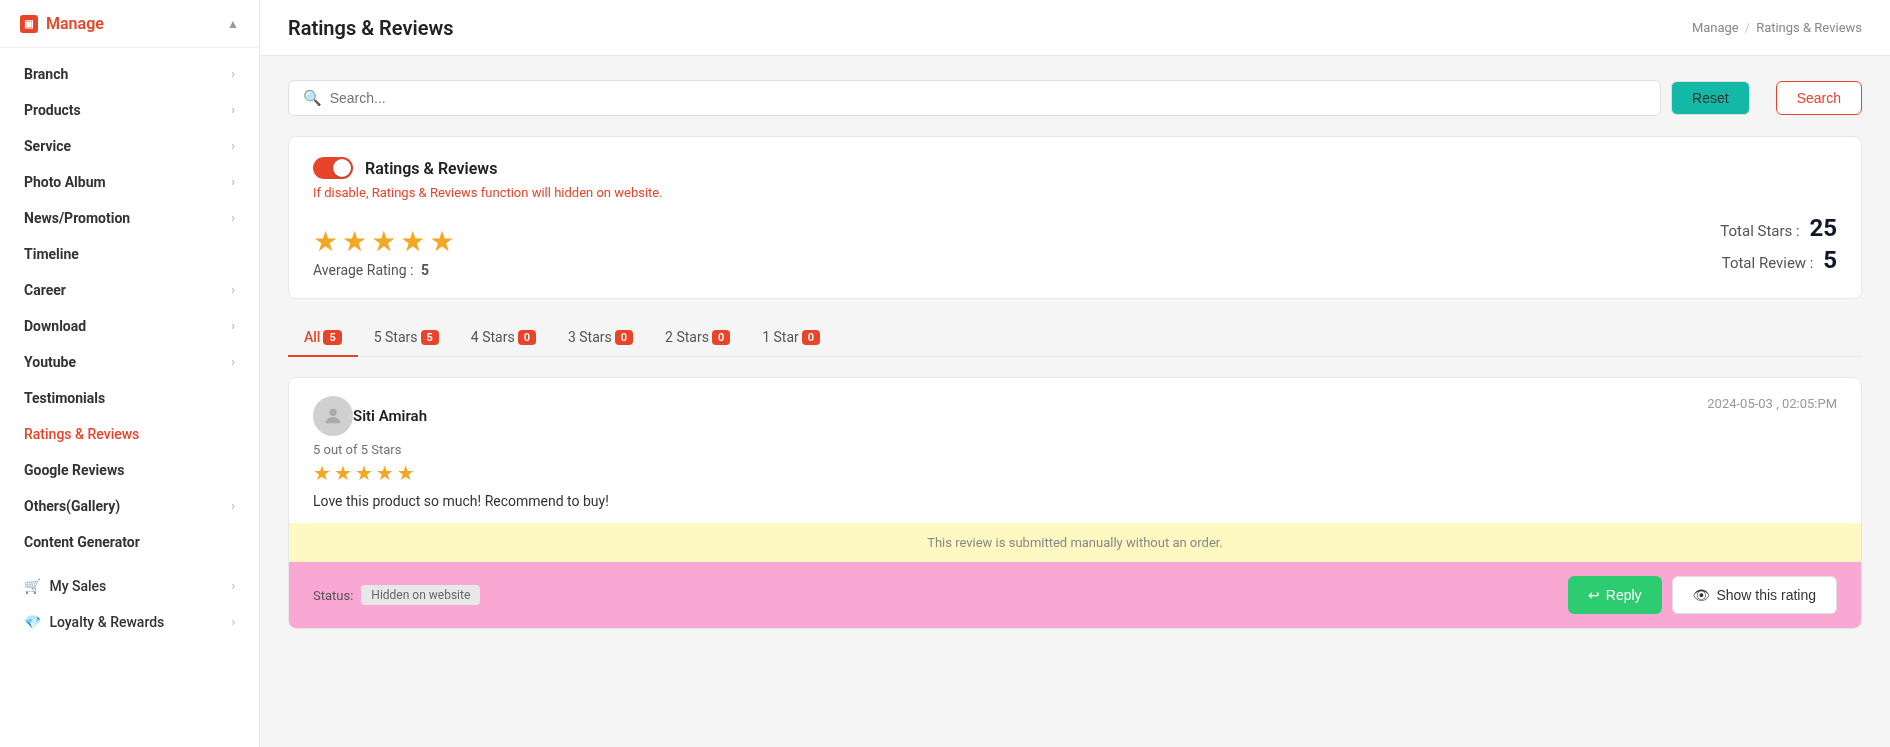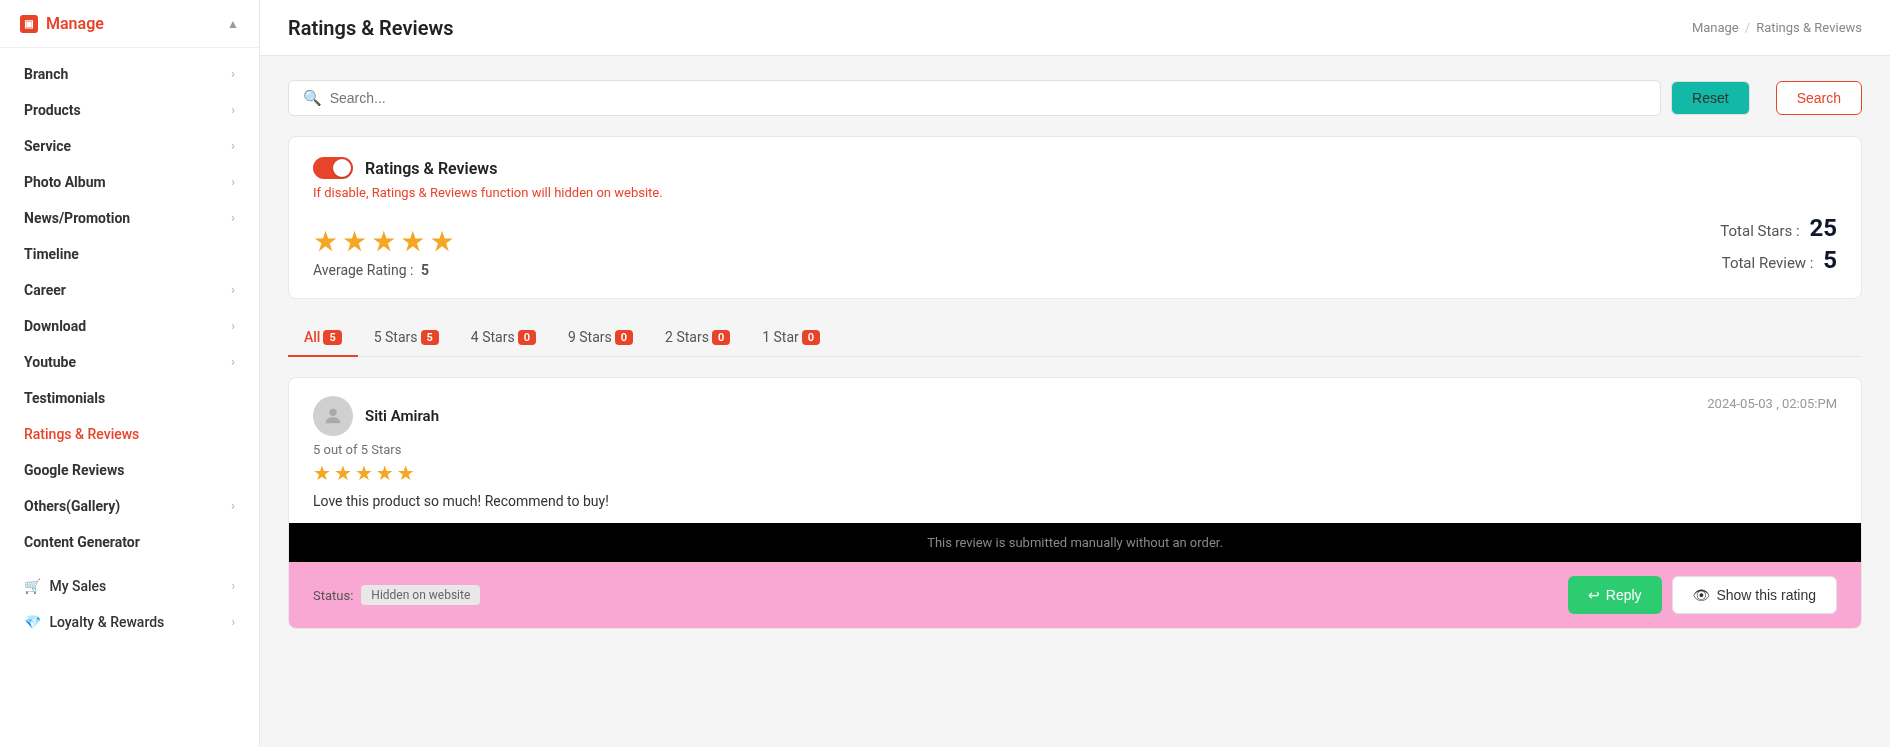--- a/index.html
+++ b/index.html
@@ -239,41 +239,41 @@
       border: 1px solid #e8e8e8;
       border-radius: 8px;
       overflow: hidden;
     }
     .review-header {
       display: flex;
       justify-content: space-between;
       align-items: flex-start;
       padding: 18px 24px 0 24px;
     }
-    .reviewer-info { display: flex; align-items: center; gap: 12px; }
+    .reviewer-info { display: flex; align-items: center; gap: 0; }
     .avatar {
       width: 40px;
       height: 40px;
       border-radius: 50%;
       background: #d0d0d0;
       display: flex;
       align-items: center;
       justify-content: center;
       color: #888;
       font-size: 18px;
     }
     .reviewer-name { font-size: 15px; font-weight: 600; color: #222; }
     .review-date { font-size: 13px; color: #999; }
     .review-body { padding: 6px 24px 14px 24px; }
     .rating-sub { font-size: 13px; color: #737373; margin-bottom: 4px; }
     .review-stars { display: flex; gap: 3px; margin-bottom: 8px; }
     .review-star { color: #f5a623; font-size: 20px; }
     .review-text { font-size: 14px; color: #333; }
     .review-notice {
-      background: #000000;
+      background: #fef9c3;
       text-align: center;
       padding: 12px 24px;
       font-size: 13px;
       color: #888;
     }
     .review-footer {
       display: flex;
       justify-content: space-between;
       align-items: center;
       padding: 14px 24px;
@@ -455,21 +455,21 @@
         </div>
         <div class="filter-tab">
           <span>5 Stars</span>
           <span class="badge">5</span>
         </div>
         <div class="filter-tab">
           <span>4 Stars</span>
           <span class="badge">0</span>
         </div>
         <div class="filter-tab">
-          <span>9 Stars</span>
+          <span>3 Stars</span>
           <span class="badge">0</span>
         </div>
         <div class="filter-tab">
           <span>2 Stars</span>
           <span class="badge">0</span>
         </div>
         <div class="filter-tab">
           <span>1 Star</span>
           <span class="badge">0</span>
         </div>

